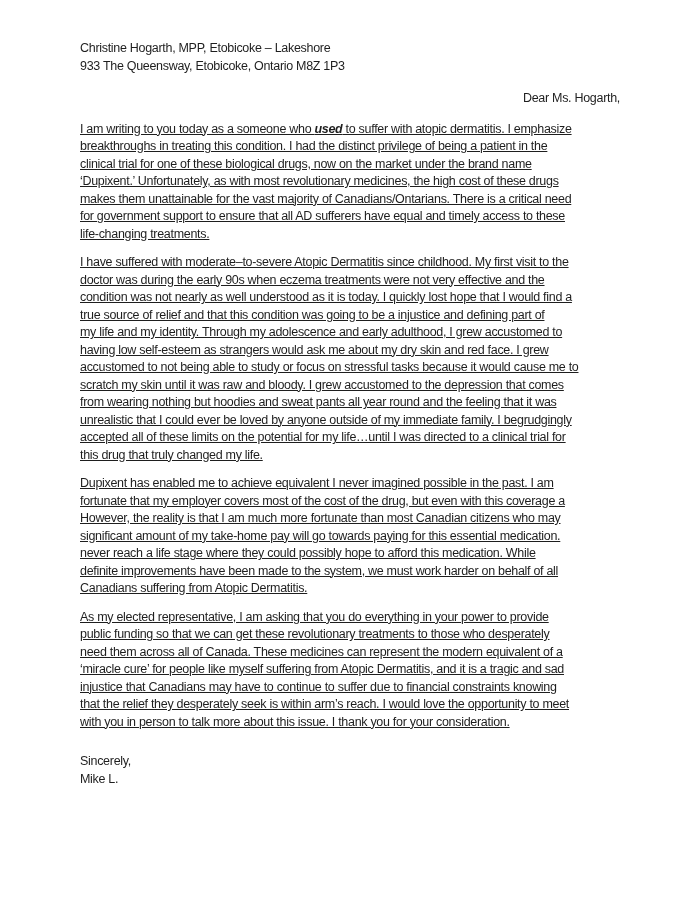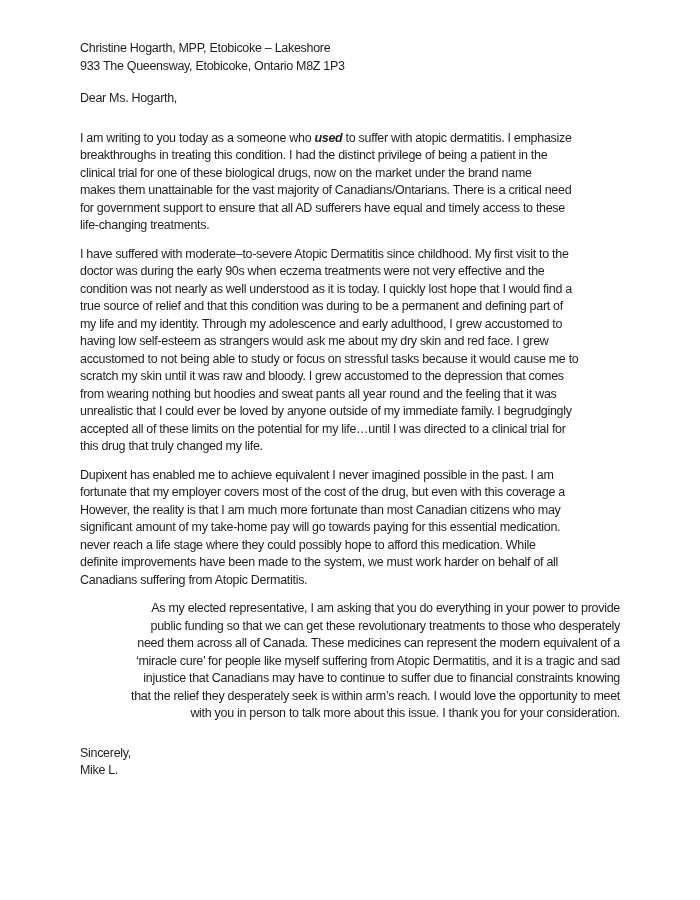--- a/index.html
+++ b/index.html
@@ -20,23 +20,23 @@
     position: absolute;
     left: 80px;
     top: 40px;
     width: 540px;
     font-size: 12.5px;
     line-height: 17.5px;
     letter-spacing: -0.3px;
   }
   .block { margin: 0 0 11px 0; }
   .recipient-block { margin-bottom: 15px; }
-  .salutation-block { margin-bottom: 22px; }
-  .para { margin-bottom: 11px; }
-  .para-last { margin-bottom: 22px; text-align: right; }
+  .salutation-block { margin-bottom: 13px; text-align: right; }
+  .para { margin-bottom: 11px; text-decoration: underline; }
+  .para-last { margin-bottom: 22px; }
   .line, .lines > div {
     white-space: nowrap;
   }
   .emph {
     font-weight: bold;
     font-style: italic;
   }
 </style>
 </head>
 <body>
@@ -51,31 +51,32 @@
 
     <div class="block salutation-block">
       <div class="line">Dear Ms. Hogarth,</div>
     </div>
 
     <div class="para">
       <div class="line"><span>I am writing to you today as a someone who </span><span class="emph">used</span><span> to suffer with atopic dermatitis. I emphasize</span></div>
       <div class="lines">
           <div>breakthroughs in treating this condition. I had the distinct privilege of being a patient in the</div>
           <div>clinical trial for one of these biological drugs, now on the market under the brand name</div>
+          <div>‘Dupixent.’ Unfortunately, as with most revolutionary medicines, the high cost of these drugs</div>
           <div>makes them unattainable for the vast majority of Canadians/Ontarians. There is a critical need</div>
           <div>for government support to ensure that all AD sufferers have equal and timely access to these</div>
           <div>life-changing treatments.</div>
         </div>
     </div>
 
     <div class="para lines">
         <div>I have suffered with moderate–to-severe Atopic Dermatitis since childhood. My first visit to the</div>
         <div>doctor was during the early 90s when eczema treatments were not very effective and the</div>
         <div>condition was not nearly as well understood as it is today. I quickly lost hope that I would find a</div>
-        <div>true source of relief and that this condition was during to be a permanent and defining part of</div>
+        <div>true source of relief and that this condition was going to be a injustice and defining part of</div>
         <div>my life and my identity. Through my adolescence and early adulthood, I grew accustomed to</div>
         <div>having low self-esteem as strangers would ask me about my dry skin and red face. I grew</div>
         <div>accustomed to not being able to study or focus on stressful tasks because it would cause me to</div>
         <div>scratch my skin until it was raw and bloody. I grew accustomed to the depression that comes</div>
         <div>from wearing nothing but hoodies and sweat pants all year round and the feeling that it was</div>
         <div>unrealistic that I could ever be loved by anyone outside of my immediate family. I begrudgingly</div>
         <div>accepted all of these limits on the potential for my life…until I was directed to a clinical trial for</div>
         <div>this drug that truly changed my life.</div>
       </div>
 

